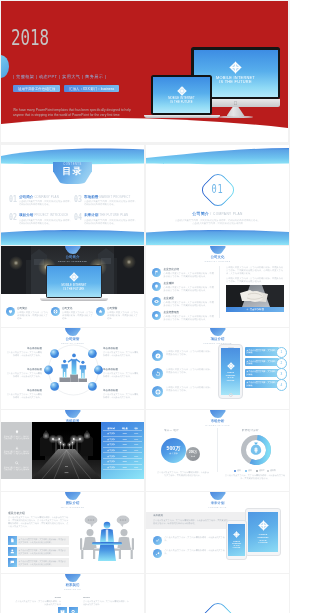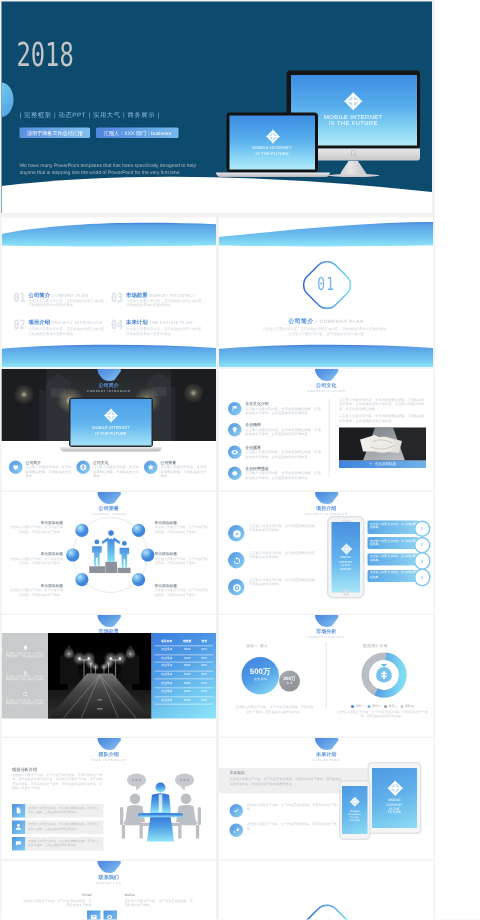--- a/index.html
+++ b/index.html
@@ -1,21 +1,21 @@
 <!DOCTYPE html>
 <html><head>
 <meta charset="utf-8">
 <style>
   html,body{margin:0;padding:0;background:#fff;}
   body{width:290px;height:613px;font-family:"Liberation Sans",sans-serif;overflow:hidden;
        -webkit-font-smoothing:antialiased;}
   .page{position:relative;width:290px;height:613px;background:#f2f2f2;}
 
   
-  .hero{position:absolute;left:1px;top:1px;width:287px;height:141px;background:#0c4a6e;overflow:hidden;}
+  .hero{position:absolute;left:1px;top:1px;width:287px;height:141px;background:#b91c1c;overflow:hidden;}
   .hero-year{position:absolute;left:10px;top:26px;font-size:22px;line-height:22px;color:#c5c5c5;letter-spacing:0px;
              font-family:"DejaVu Sans Mono",monospace;font-weight:400;transform:scaleX(.72);transform-origin:left top;}
   .hero-title{position:absolute;left:10px;top:48px;font-size:17px;font-weight:bold;line-height:21px;white-space:nowrap;
     background:linear-gradient(90deg,#2f6fd8 0%,#4f8ae6 35%,#8fc6f2 75%,#bfe2f8 100%);
     -webkit-background-clip:text;background-clip:text;color:transparent;letter-spacing:0px;}
   .hero-sub{position:absolute;left:12px;top:73px;font-size:4.2px;color:#8fbbe8;letter-spacing:.4px;}
   .hero-btns{position:absolute;left:12px;top:84px;display:flex;gap:4px;}
   .hero-btn{height:7px;border-radius:1px;display:flex;align-items:center;justify-content:center;
             font-size:3.4px;color:#fff;padding:0 5px;}
   .hero-btn.b1{background:linear-gradient(90deg,#5b8fe0,#7fc0ef);}
@@ -305,20 +305,24 @@
       <defs>
             <linearGradient id="gtw" x1="0" y1="0" x2="0" y2="1">
         <stop offset="0" stop-color="#3f7fdb"></stop>
               <stop offset="12%" stop-color="#5ba3e6"></stop>
               <stop offset="60%" stop-color="#6ec3ef"></stop>
               <stop offset="100%" stop-color="#8fe4f7"></stop>
             </linearGradient>
           </defs>
       <path d="M0 11 C40 3 95 2.5 143 4.5 L143 18.5 C95 19.6 40 19.4 0 18.6 Z" fill="url(#gtw)"></path>
     </svg>
+    <div class="toc-badge">
+      <span class="en">CONTENTS</span>
+      <span class="cn">目录</span>
+    </div>
     <div class="toc-items">
       <div class="toc-it">
         <div class="toc-num">01</div>
         <div class="toc-tx">
           <div class="toc-t1"><span>公司简介</span> <em>COMPANY PLAN</em></div>
           <div class="toc-t2">点击输入简要文字内容，言简意赅的说明分项内容，请根据您的具体内容酌情修改。</div>
         </div>
       </div>
       <div class="toc-it">
         <div class="toc-num">03</div>

